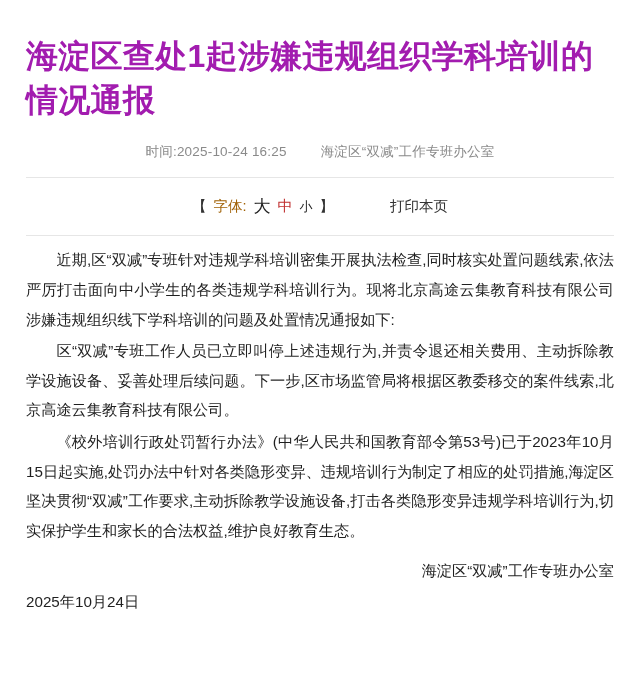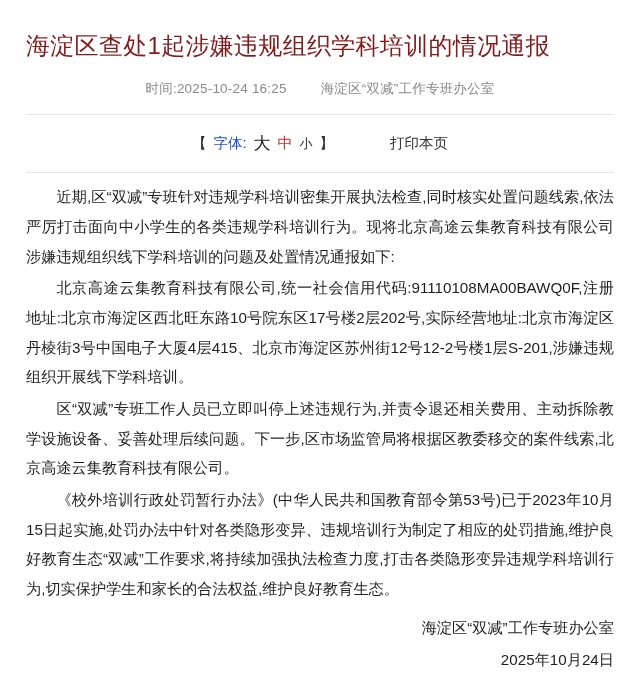--- a/index.html
+++ b/index.html
@@ -15,24 +15,24 @@
     overflow: hidden;
   }
   .page {
     width: 640px;
     height: 700px;
     box-sizing: border-box;
     padding: 0 26px;
     position: relative;
   }
   .title {
-    font-size: 24px;
-    font-weight: normal;
+    font-size: 32px;
+    font-weight: bold;
     line-height: 1.35;
-    color: #7f1d1d;
+    color: #a21caf;
     padding-top: 14px;
     letter-spacing: 0.3px;
   }
   .meta-row {
     display: flex;
     justify-content: center;
     align-items: flex-end;
     gap: 34px;
     margin-top: 18px;
     font-size: 13.5px;
@@ -56,21 +56,21 @@
   .fontsize-group {
     display: flex;
     align-items: center;
     gap: 7px;
     white-space: nowrap;
   }
   .bracket {
     color: #333;
   }
   .fs-label {
-    color: #1d4ed8;
+    color: #a16207;
   }
   .fs-big {
     font-size: 17px;
     color: #222;
   }
   .fs-mid {
     font-size: 15px;
     color: #c03030;
   }
   .fs-small {
@@ -103,21 +103,20 @@
     text-align: justify;
   }
   .signature {
     margin-top: 10px;
     text-align: right;
     font-size: 15.2px;
     line-height: 1.95;
     color: #1f1f1f;
   }
   .date {
-    text-align: right;
     font-size: 15.2px;
     line-height: 1.95;
     color: #1f1f1f;
     margin-top: 2px;
   }
 </style>
 </head>
 <body>
 
 <div class="page">
@@ -140,21 +139,20 @@
       <span class="fs-small">小</span>
       <span class="bracket">】</span>
     </span>
     <span class="print-link">打印本页</span>
   </div>
 
   <div class="divider2"></div>
 
   <div class="article">
     <p>近期,区“双减”专班针对违规学科培训密集开展执法检查,同时核实处置问题线索,依法严厉打击面向中小学生的各类违规学科培训行为。现将北京高途云集教育科技有限公司涉嫌违规组织线下学科培训的问题及处置情况通报如下:</p>
-    <p class="justify-spread">北京高途云集教育科技有限公司,统一社会信用代码:91110108MA00BAWQ0F,注册地址:北京市海淀区西北旺东路10号院东区17号楼2层202号,实际经营地址:北京市海淀区丹棱街3号中国电子大厦4层415、北京市海淀区苏州街12号12-2号楼1层S-201,涉嫌违规组织开展线下学科培训。</p>
     <p>区“双减”专班工作人员已立即叫停上述违规行为,并责令退还相关费用、主动拆除教学设施设备、妥善处理后续问题。下一步,区市场监管局将根据区教委移交的案件线索,北京高途云集教育科技有限公司。</p>
-    <p>《校外培训行政处罚暂行办法》(中华人民共和国教育部令第53号)已于2023年10月15日起实施,处罚办法中针对各类隐形变异、违规培训行为制定了相应的处罚措施,维护良好教育生态“双减”工作要求,将持续加强执法检查力度,打击各类隐形变异违规学科培训行为,切实保护学生和家长的合法权益,维护良好教育生态。</p>
+    <p>《校外培训行政处罚暂行办法》(中华人民共和国教育部令第53号)已于2023年10月15日起实施,处罚办法中针对各类隐形变异、违规培训行为制定了相应的处罚措施,海淀区坚决贯彻“双减”工作要求,主动拆除教学设施设备,打击各类隐形变异违规学科培训行为,切实保护学生和家长的合法权益,维护良好教育生态。</p>
   </div>
 
   <div class="signature">海淀区“双减”工作专班办公室</div>
   <div class="date">2025年10月24日</div>
 
 </div>
 
 </body></html>

